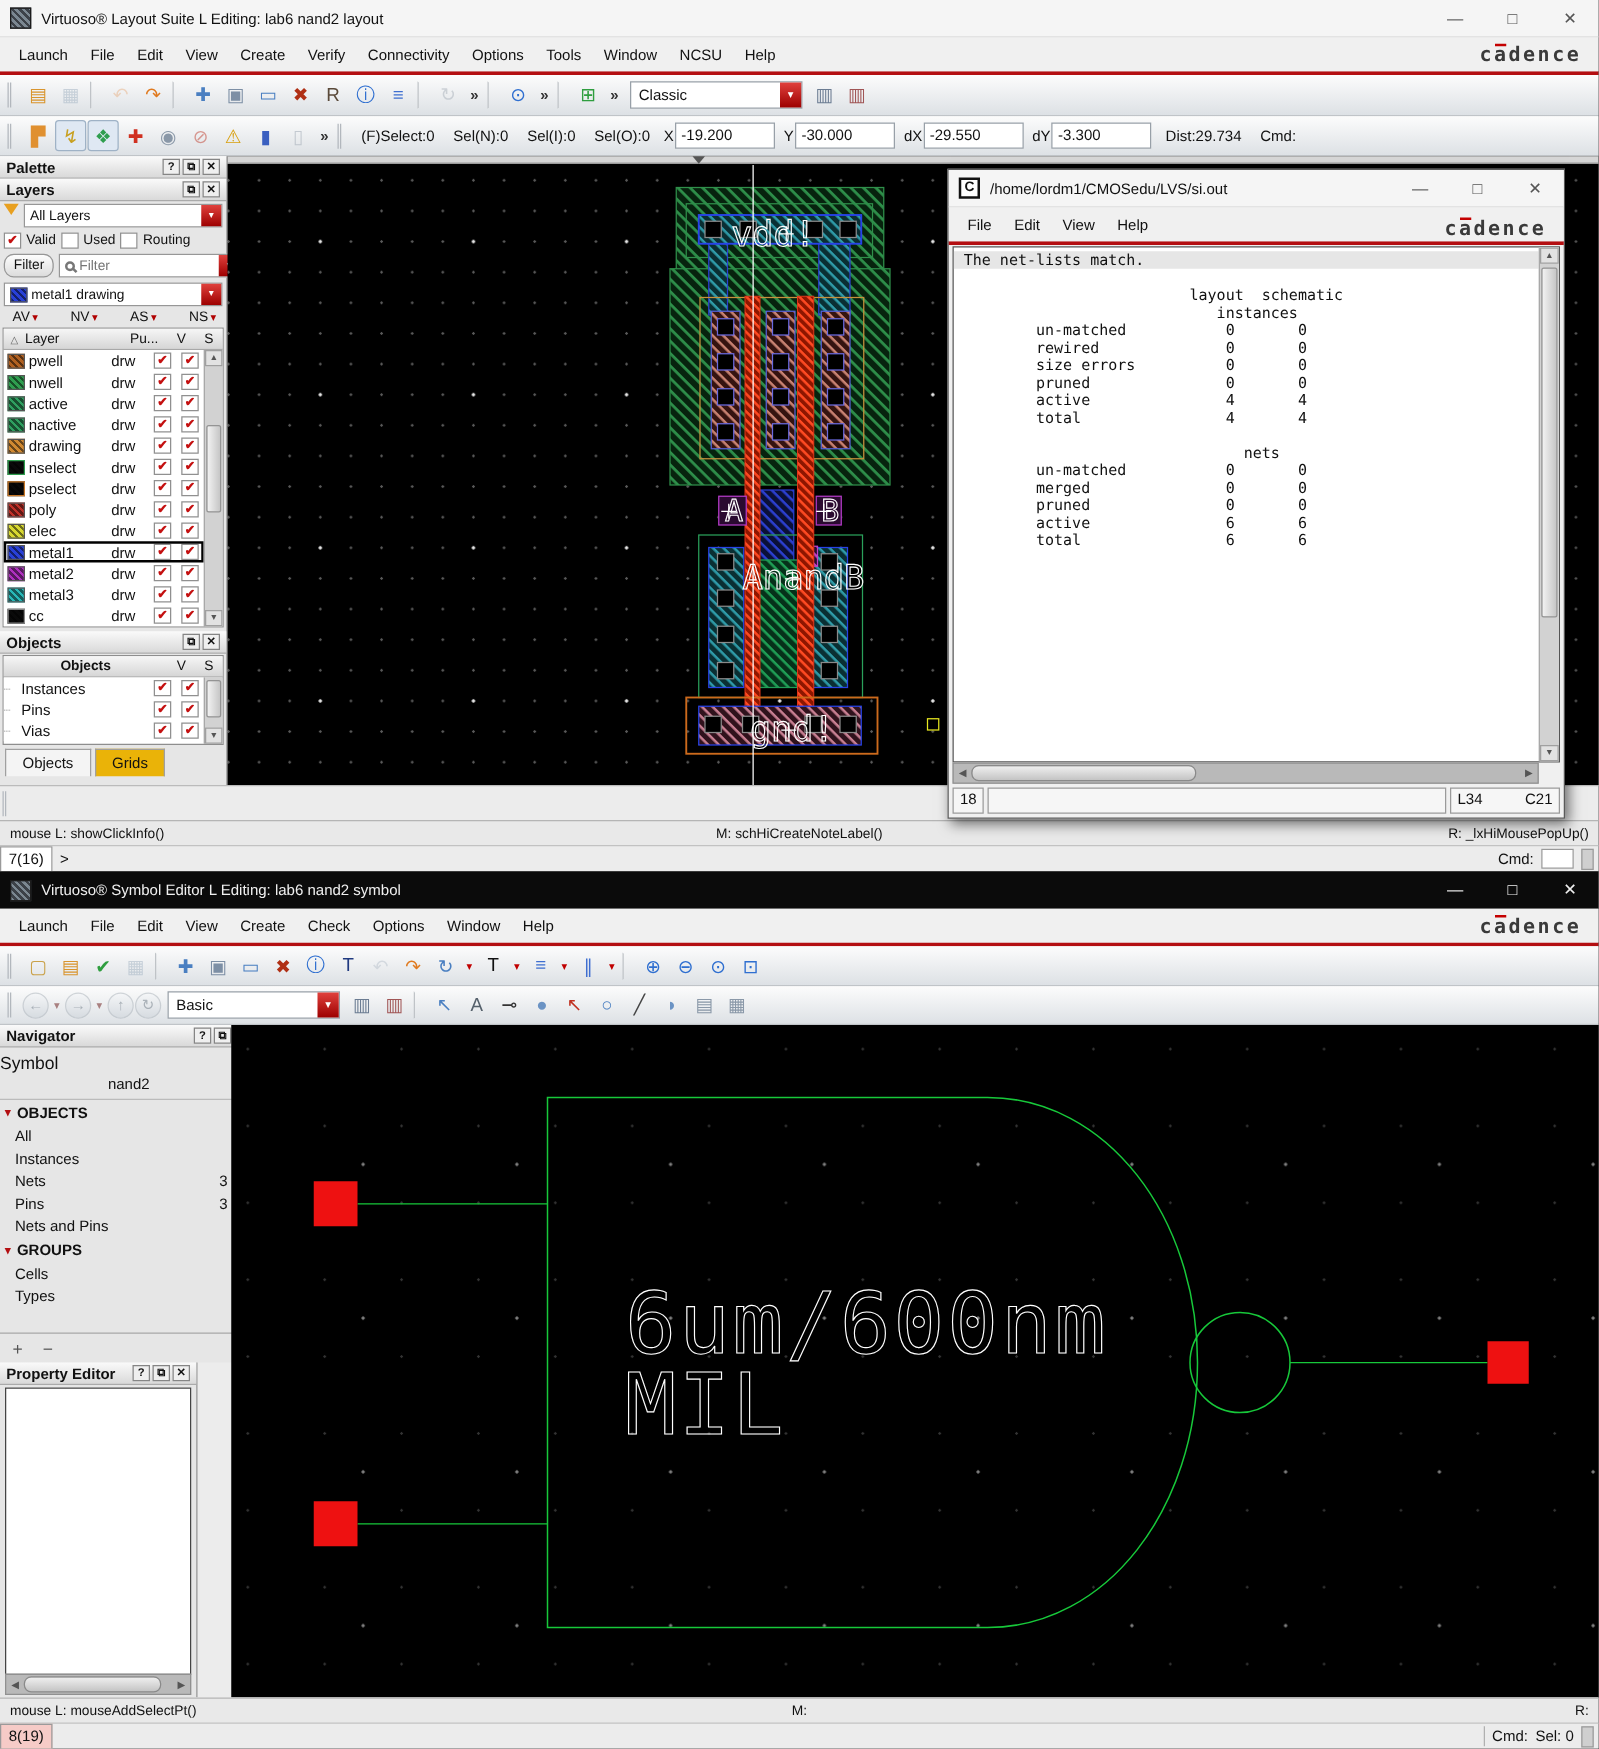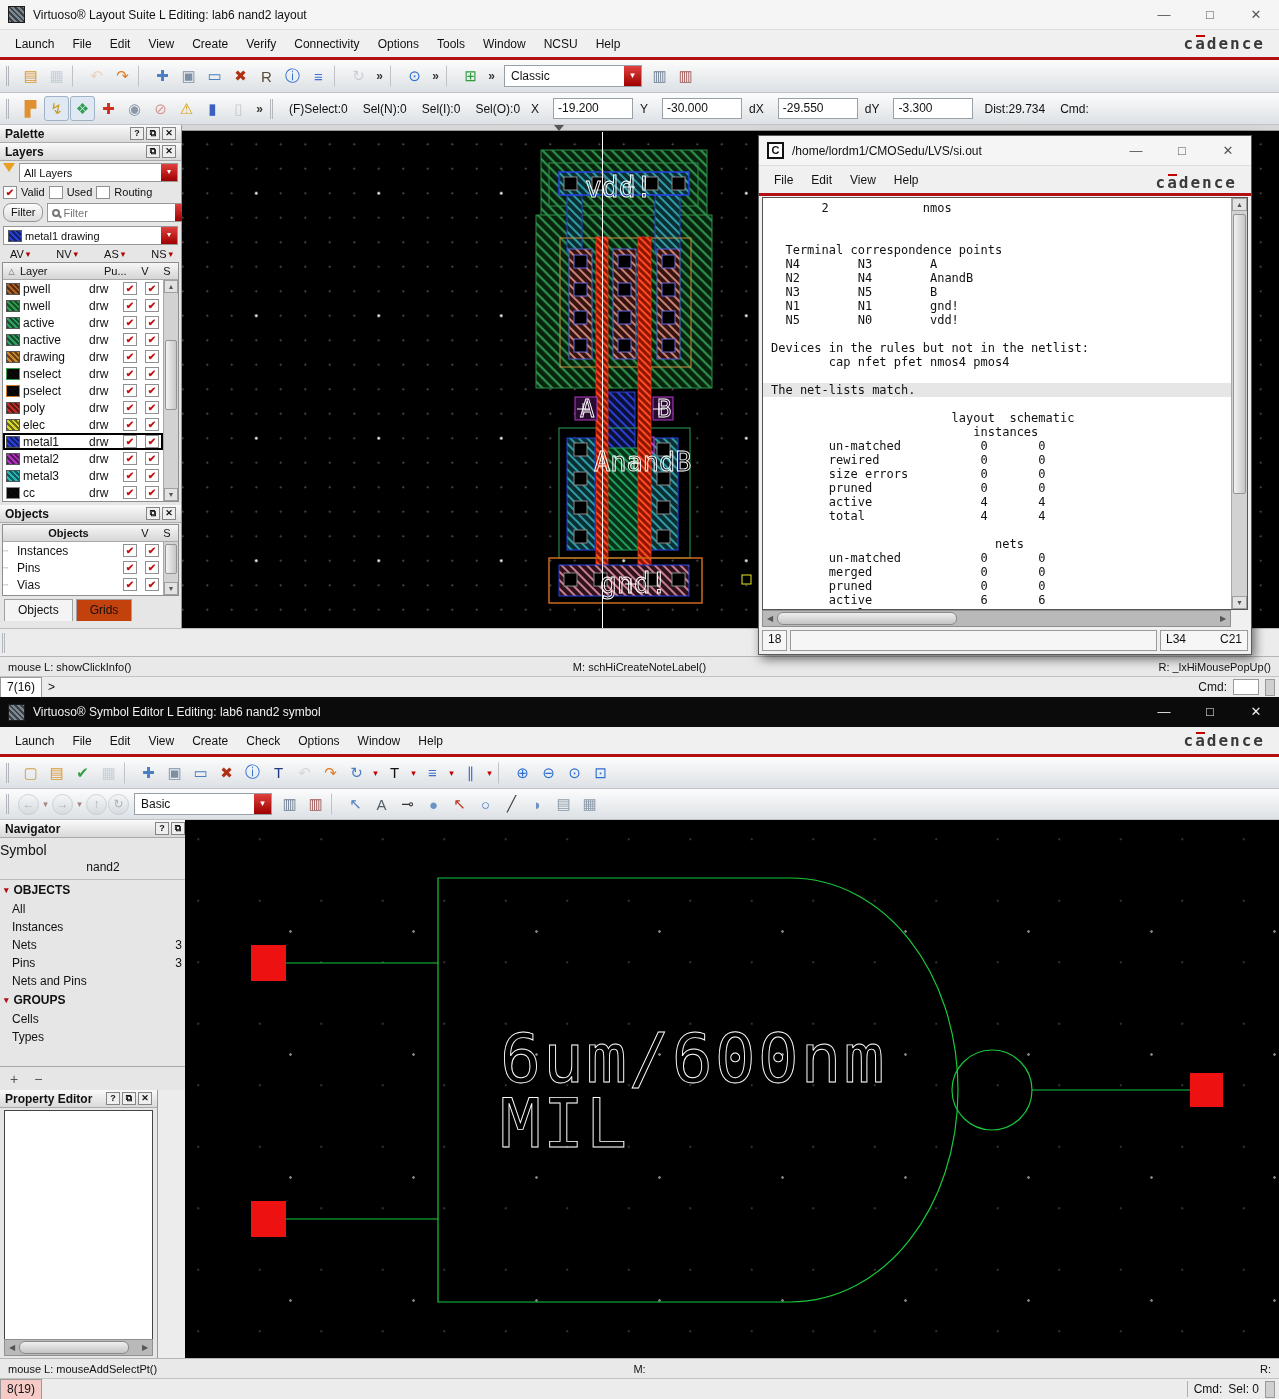--- a/index.html
+++ b/index.html
@@ -35,21 +35,21 @@
 .tbi.dis{opacity:.5}
 .tbi.circ{border-radius:50%;width:21px;height:21px;font-size:12px;
           background:linear-gradient(#f4f6f8,#ccd3da);border:1px solid #a8b0b8}
 .combo{display:flex;align-items:center;height:22px;background:#fff;border:1px solid #98a0a8;
        width:138px;font-size:12px;padding-left:6px;position:relative;margin:0 4px}
 .combo .dd{position:absolute;right:0;top:0;width:17px;height:20px;background:linear-gradient(#e0413d,#9d0000);
            color:#fff;text-align:center;line-height:19px;font-size:9px}
 .sellab{font-size:12px;margin:0 7px;white-space:nowrap}
 .coordbox{display:flex;align-items:center;margin:0 3px;font-size:12px}
 .coordbox .cv{width:80px;height:21px;background:#fff;border:1px solid #98a0a8;font-size:12px;
-              padding:2px 4px;margin-left:14px}
+              padding:2px 4px;margin-left:1px}
 
 .lcanvas{position:absolute;left:182px;top:125px;width:1097px;height:503px;background:#000;
   background-image:radial-gradient(circle,rgba(255,255,255,.85) 1px,transparent 1.7px),
                    radial-gradient(circle,rgba(255,255,255,.35) .8px,transparent 1.2px);
   background-size:122.5px 122.5px,24.5px 24.5px;background-position:13px 7px,13px 7px}
 .canruler{position:absolute;left:0;top:0;width:100%;height:6px;background:#d6d6d6;border-bottom:1px solid #999}
 .canruler i{position:absolute;left:372px;top:0;border-left:5px solid transparent;border-right:5px solid transparent;border-top:6px solid #555}
 .scanvas{position:absolute;left:185px;top:123px;width:1168px;height:538px;background:#000;
   background-image:radial-gradient(circle,rgba(255,255,255,.5) 1px,transparent 1.6px),
                    radial-gradient(circle,rgba(255,255,255,.20) .8px,transparent 1.2px);
@@ -86,21 +86,21 @@
 .cp{width:30px}
 .cv2{width:22px;display:flex;justify-content:center}
 .swatch{width:14px;height:12px;border:1px solid #555;
         background-image:repeating-linear-gradient(45deg,rgba(0,0,0,.5) 0 2px,transparent 2px 4px)}
 .vsb{width:15px;background:#d2d2d2;border-left:1px solid #a8a8a8;position:relative;flex:none}
 .vthumb{position:absolute;left:1px;right:1px;background:linear-gradient(90deg,#f2f2f2,#c6c6c6);
         border:1px solid #949494;border-radius:2px}
 .sbarrow{position:absolute;left:0;right:0;height:13px;background:#e2e2e2;border:1px solid #a0a0a0;
          font-size:7px;text-align:center;line-height:12px;color:#555}
 .ptabs{display:flex;gap:3px;padding:3px 4px 0 4px;height:25px}
-.ptab{padding:3px 13px;background:#c2410c;border:1px solid #a0a0a0;border-bottom:none;font-size:12px}
+.ptab{padding:3px 13px;background:#eab308;border:1px solid #a0a0a0;border-bottom:none;font-size:12px}
 .ptab.on{background:#f4f4f4}
 .treedots{color:#888;font-size:9px;width:14px;letter-spacing:1px}
 
 .nrow{display:flex;height:18px;padding:0 8px 0 12px;font-size:12px;align-items:center}
 .nrow .cnt{margin-left:auto;font-size:12px}
 .nrow .arr{color:#9a9a9a;font-size:8px;margin-left:8px;width:8px}
 .nghead{display:flex;align-items:center;gap:5px;height:20px;padding-left:4px;font-weight:bold;font-size:12px}
 .ngtri{color:#b40f12;font-size:9px}
 .nfoot{position:absolute;bottom:0;left:0;right:0;height:24px;border-top:1px solid #a8a8a8;
        display:flex;align-items:center;padding:0 10px;gap:16px;font-size:14px;color:#555}
@@ -691,33 +691,20 @@
 
     <span class="mi">File</span>
         <span class="mi">Edit</span>
         <span class="mi">View</span>
         <span class="mi">Help</span>
       </div>
     <div class="cadlogo" style="top:37px"><span>cadence</span><i></i></div>
     <div class="redline"></div>
     <div class="lvsbody">
       <div class="lvstext">
-        <pre>       2             nmos
-
-
-  Terminal correspondence points
-  N4        N3        A
-  N2        N4        AnandB
-  N3        N5        B
-  N1        N1        gnd!
-  N5        N0        vdd!
-
-Devices in the rules but not in the netlist:
-        cap nfet pfet nmos4 pmos4
- </pre>
         <div class="matchline">The net-lists match.</div>
         <pre> 
                          layout  schematic
                             instances
         un-matched           0       0
         rewired              0       0
         size errors          0       0
         pruned               0       0
         active               4       4
         total                4       4

